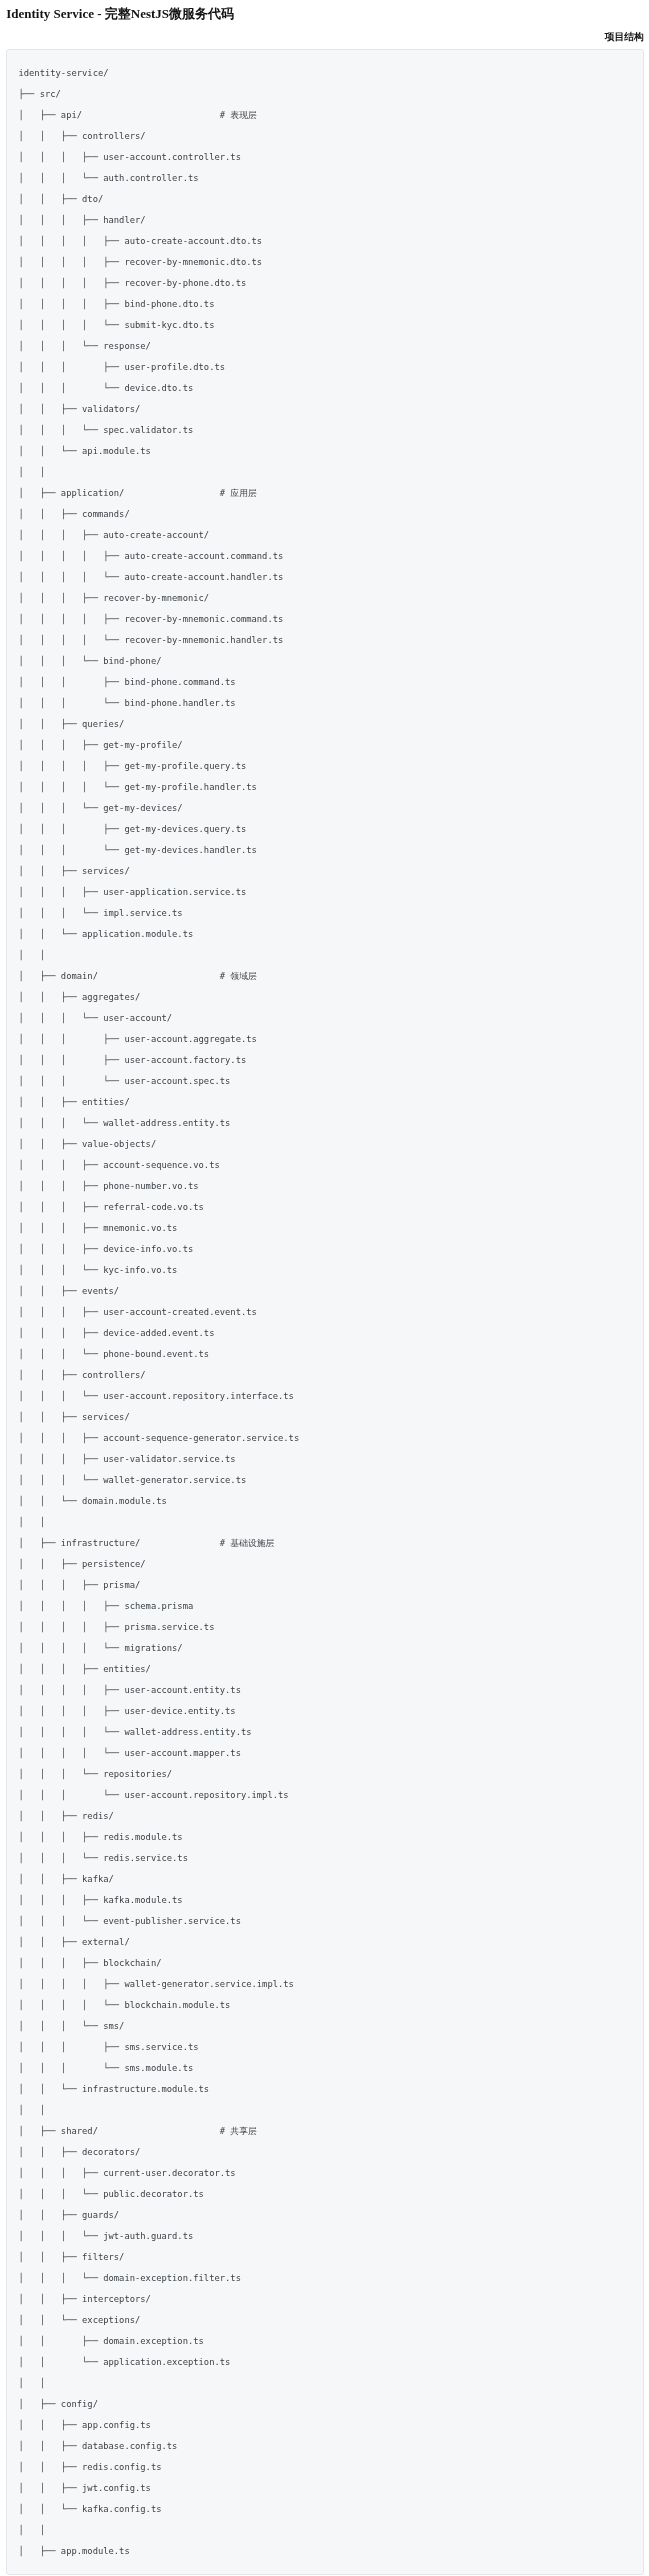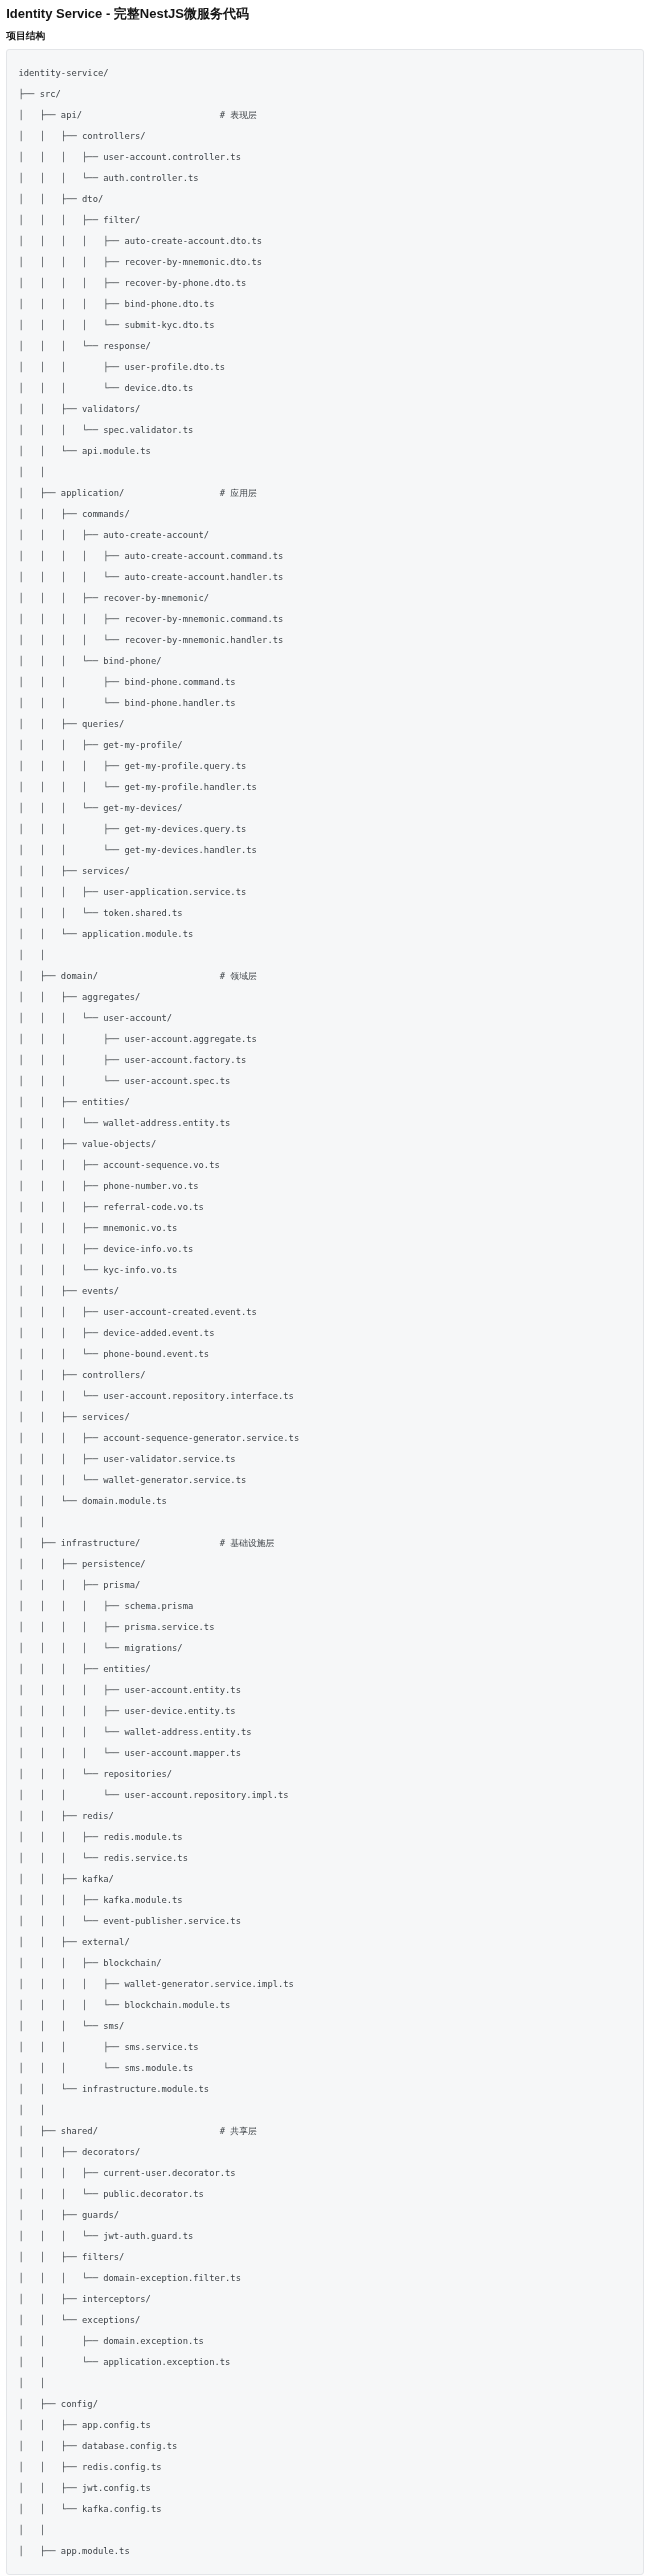--- a/index.html
+++ b/index.html
@@ -9,34 +9,35 @@
   }
   body {
     width: 649px;
     font-family: "Liberation Sans", "DejaVu Sans", sans-serif;
     color: #1f2328;
   }
   .doc {
     padding: 5.2px 5.2px 2.1px 6.2px;
   }
   .doc-title {
-    font-family: Liberation Sans, sans-serif;
+    font-family: Liberation Serif, serif;
     font-size: 13px;
     line-height: 17.5px;
     font-weight: 700;
     color: var(--heading-text, #141414);
     margin: 0 0 7.2px 0;
   }
   .section-heading {
-    font-family: Liberation Mono, monospace;
+    font-family: Liberation Sans, sans-serif;
     font-size: 9.8px;
     line-height: 13.4px;
     font-weight: 700;
     color: var(--heading-text, #141414);
     margin: 0 0 6.2px 0;
+    text-align: right;
   }
   .code-block {
     background: var(--code-bg, #f6f7f8);
     border: 0.5px solid var(--code-border, #e3e5e8);
     border-radius: 3.1px;
     padding: 12.4px 11.3px;
     overflow: hidden;
   }
   .tree-line {
     font-family: "DejaVu Sans Mono", "Liberation Mono", monospace;
@@ -56,21 +57,21 @@
 
   <div class="code-block">
     <div>
         <div class="tree-line">identity-service/</div>
         <div class="tree-line">├── src/</div>
         <div class="tree-line">│   ├── api/                          # 表现层</div>
         <div class="tree-line">│   │   ├── controllers/</div>
         <div class="tree-line">│   │   │   ├── user-account.controller.ts</div>
         <div class="tree-line">│   │   │   └── auth.controller.ts</div>
         <div class="tree-line">│   │   ├── dto/</div>
-        <div class="tree-line">│   │   │   ├── filter/</div>
+        <div class="tree-line">│   │   │   ├── handler/</div>
         <div class="tree-line">│   │   │   │   ├── auto-create-account.dto.ts</div>
         <div class="tree-line">│   │   │   │   ├── recover-by-mnemonic.dto.ts</div>
         <div class="tree-line">│   │   │   │   ├── recover-by-phone.dto.ts</div>
         <div class="tree-line">│   │   │   │   ├── bind-phone.dto.ts</div>
         <div class="tree-line">│   │   │   │   └── submit-kyc.dto.ts</div>
         <div class="tree-line">│   │   │   └── response/</div>
         <div class="tree-line">│   │   │       ├── user-profile.dto.ts</div>
         <div class="tree-line">│   │   │       └── device.dto.ts</div>
         <div class="tree-line">│   │   ├── validators/</div>
         <div class="tree-line">│   │   │   └── spec.validator.ts</div>
@@ -89,21 +90,21 @@
         <div class="tree-line">│   │   │       └── bind-phone.handler.ts</div>
         <div class="tree-line">│   │   ├── queries/</div>
         <div class="tree-line">│   │   │   ├── get-my-profile/</div>
         <div class="tree-line">│   │   │   │   ├── get-my-profile.query.ts</div>
         <div class="tree-line">│   │   │   │   └── get-my-profile.handler.ts</div>
         <div class="tree-line">│   │   │   └── get-my-devices/</div>
         <div class="tree-line">│   │   │       ├── get-my-devices.query.ts</div>
         <div class="tree-line">│   │   │       └── get-my-devices.handler.ts</div>
         <div class="tree-line">│   │   ├── services/</div>
         <div class="tree-line">│   │   │   ├── user-application.service.ts</div>
-        <div class="tree-line">│   │   │   └── token.shared.ts</div>
+        <div class="tree-line">│   │   │   └── impl.service.ts</div>
         <div class="tree-line">│   │   └── application.module.ts</div>
         <div class="tree-line">│   │</div>
         <div class="tree-line">│   ├── domain/                       # 领域层</div>
         <div class="tree-line">│   │   ├── aggregates/</div>
         <div class="tree-line">│   │   │   └── user-account/</div>
         <div class="tree-line">│   │   │       ├── user-account.aggregate.ts</div>
         <div class="tree-line">│   │   │       ├── user-account.factory.ts</div>
         <div class="tree-line">│   │   │       └── user-account.spec.ts</div>
         <div class="tree-line">│   │   ├── entities/</div>
         <div class="tree-line">│   │   │   └── wallet-address.entity.ts</div>

